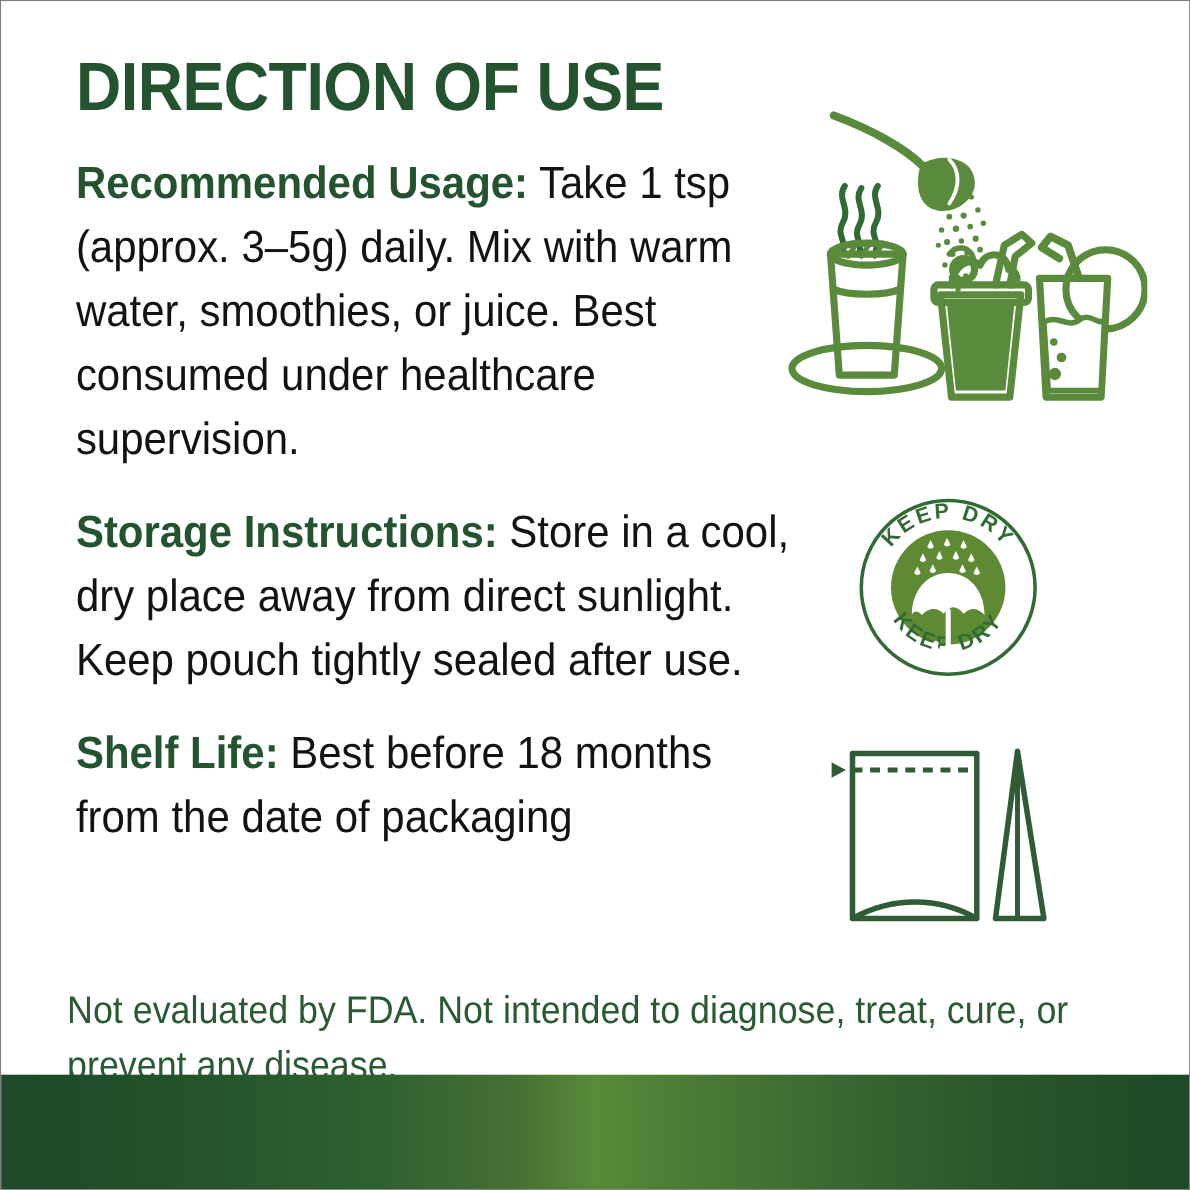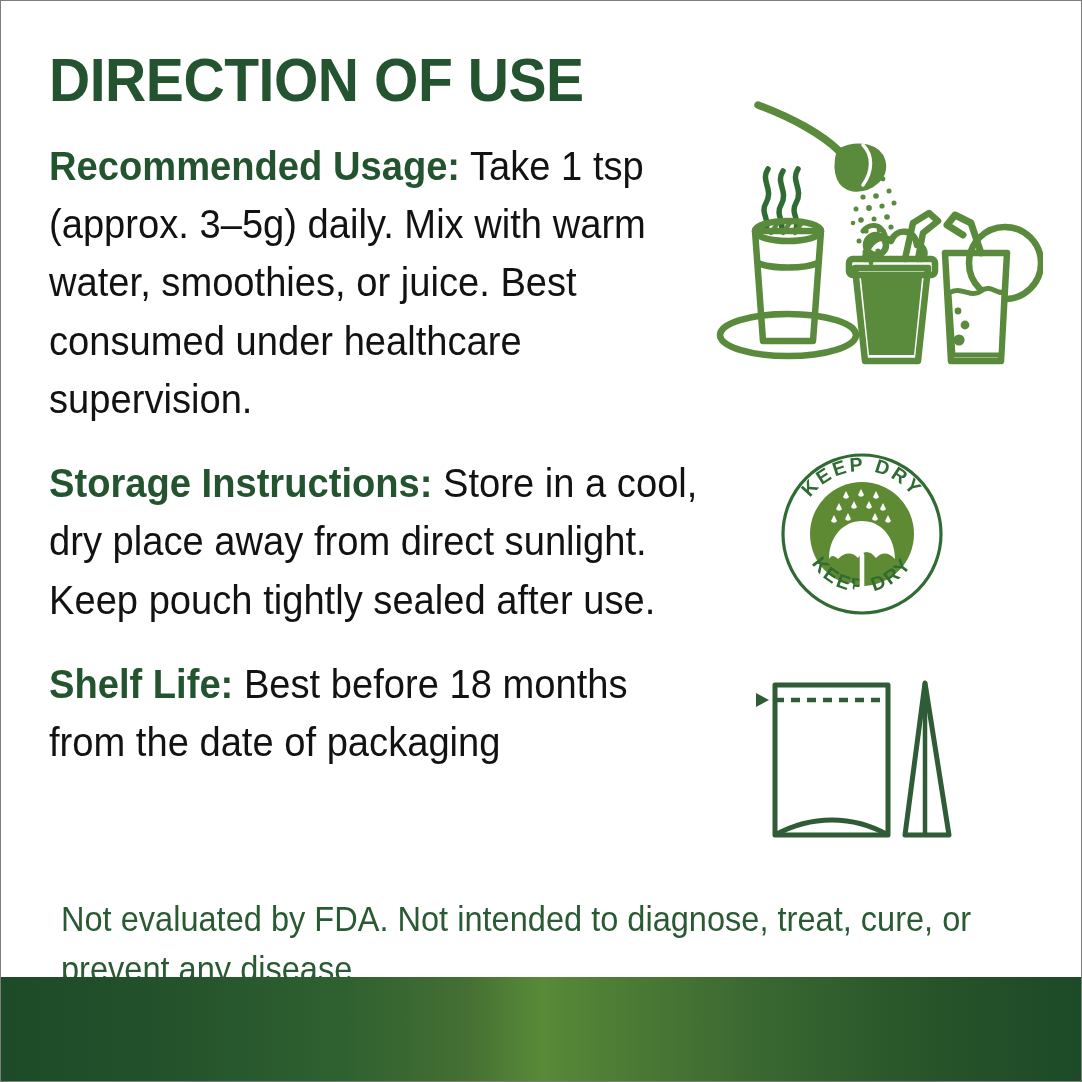--- a/index.html
+++ b/index.html
@@ -14,21 +14,21 @@
     background: #ffffff;
     box-sizing: border-box;
     border: 1px solid #7d7d7d;
     overflow: hidden;
     font-family: "Liberation Sans", sans-serif;
   }
 
   
   #text-col {
     position: absolute;
-    left: 48px;
+    left: 68px;
     top: 48px;
     width: 660px;
   }
 
   #page-title {
     font-family: "Liberation Sans Narrow", "Liberation Sans", sans-serif;
     font-weight: 700;
     font-size: 62px;
     line-height: 1.0;
     letter-spacing: -0.5px;

